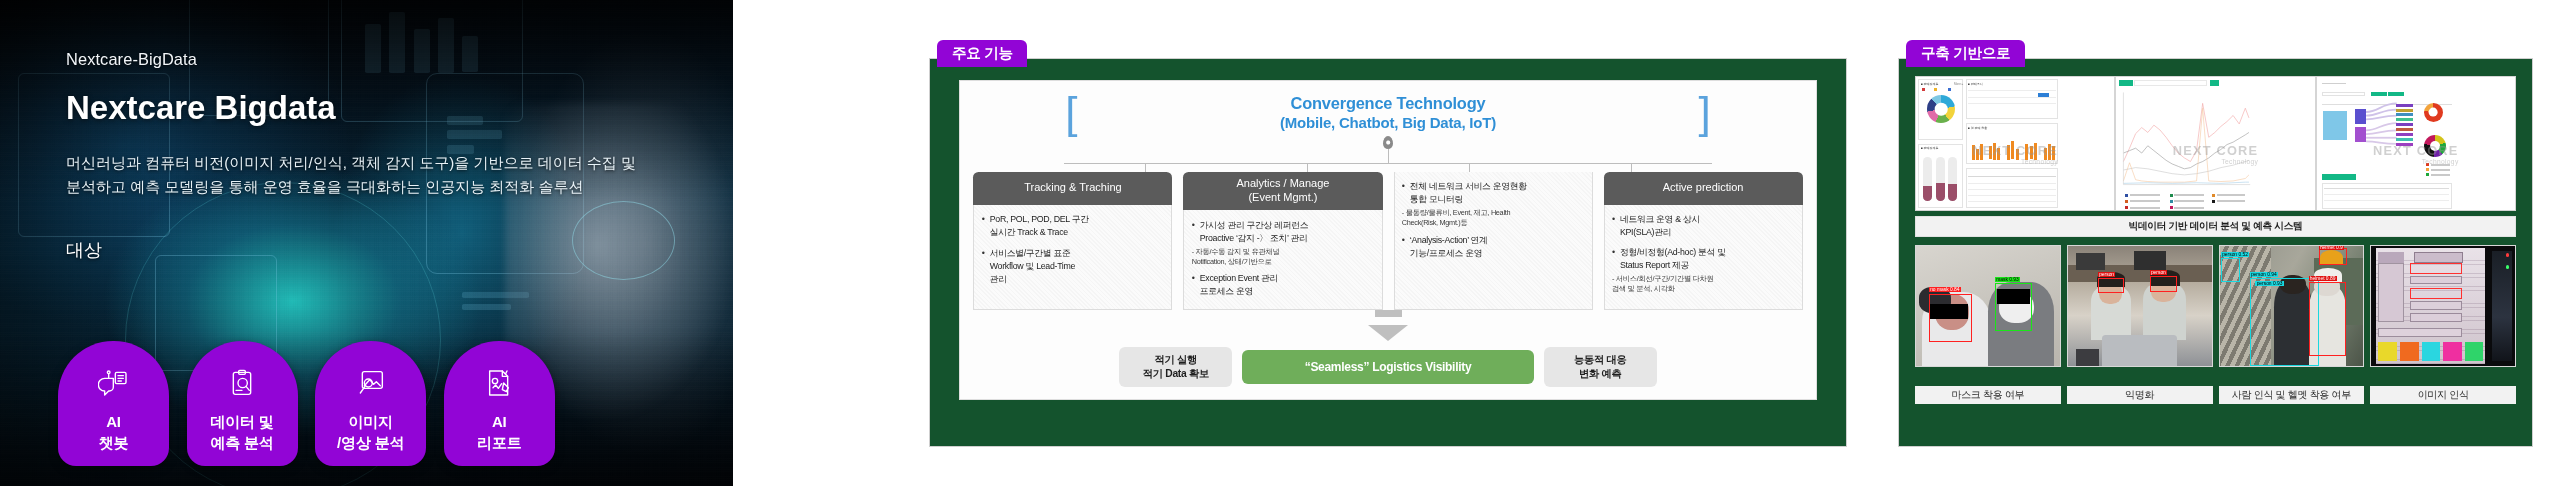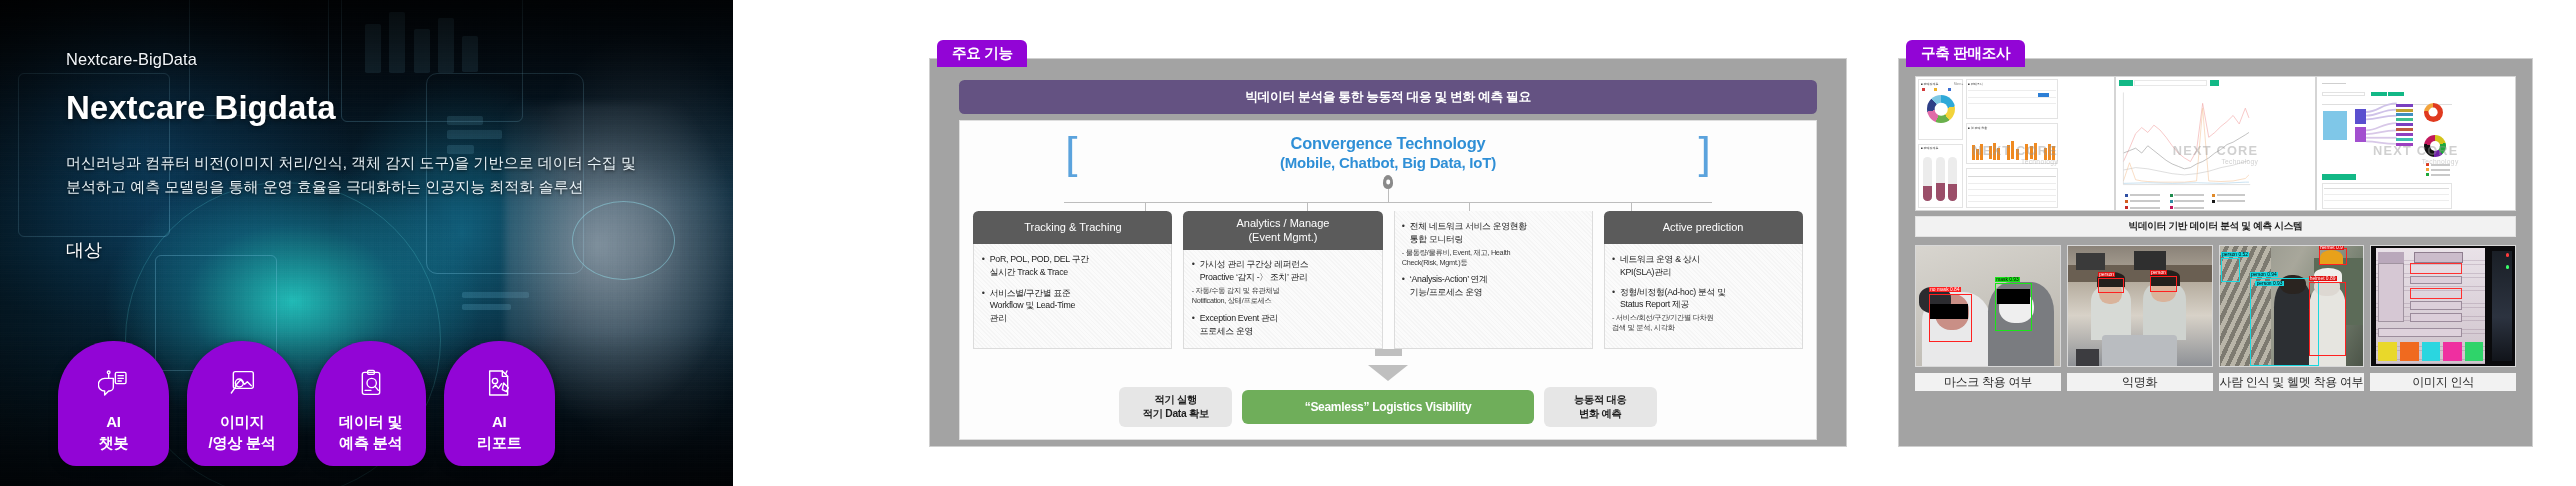--- a/index.html
+++ b/index.html
@@ -114,21 +114,21 @@
   .badge-label {
     font-size: 15px; font-weight: bold; line-height: 1.42;
     text-align: center; white-space: pre-line; letter-spacing: -0.2px;
   }
 
   
   .boards { position: relative; flex: 1; display: flex; }
 
   .board {
     position: absolute;
-    background: #a3a3a3;
+    background: #14532d;
     border: 0.6px solid #cfcfcf;
   }
   .board-tab {
     position: absolute; left: 7.3px; top: -19px;
     height: 27px; padding: 0 14.6px;
     background: #9205d6;
     border-radius: 6px 6px 0 0;
     display: flex; align-items: center; justify-content: center;
     color: #fff; font-size: 14.6px; font-weight: bold; letter-spacing: -0.3px;
   }
@@ -258,23 +258,23 @@
   .ref-caption {
     margin-top: 4.9px; height: 20.7px;
     background: #f2f2f2; border: 0.6px solid #e2e2e2;
     display: flex; align-items: center; justify-content: center;
     font-size: 9.7px; color: #1e1e1e; font-weight: bold; letter-spacing: -0.3px;
   }
   .ref-row-photos { display: flex; gap: 6px; margin-top: 8.5px; }
   .photo-cell { flex: 1; }
   .photo { height: 122px; border: 0.6px solid #d8d8d8; position: relative; overflow: hidden; }
   .photo-cap {
-    margin-top: 6px; height: 18px; background: #f2f2f2;
+    margin-top: 19px; height: 18px; background: #f2f2f2;
     display: flex; align-items: center; justify-content: center;
-    font-size: 12px; color: #2a2a2a; letter-spacing: -0.3px;
+    font-size: 10px; color: #2a2a2a; letter-spacing: -0.3px;
   }
   .bbox { position: absolute; border: 1.2px solid; }
   .blabel {
     position: absolute; font-size: 4.9px; color: #fff; padding: 0 1.2px;
     font-family: "Liberation Sans", sans-serif; white-space: nowrap;
   }
   .censor { position: absolute; background: #000; }
 
   
   .mini-panel { position: absolute; border: 0.6px solid #e3e3e3; background: #fff; }
@@ -348,42 +348,42 @@
             <circle cx="16" cy="8" r="2"></circle>
           </svg>
         </span>
         <span class="badge-label">AI
 챗봇</span>
       </div>
 
       <div class="badge">
         <span class="badge-icon">
           <svg viewBox="0 0 48 48" fill="none" stroke="#fff" stroke-width="2.1" stroke-linecap="round" stroke-linejoin="round">
-            <rect x="11" y="7" width="30" height="25" rx="3"></rect>
-            <path d="M14 28l8-9 6 7 4-4 6 6"></path>
-            <circle cx="20" cy="24" r="6"></circle>
-            <line x1="15" y1="29" x2="8" y2="39"></line>
-          </svg>
-        </span>
-        <span class="badge-label">이미지
-/영상 분석</span>
-      </div>
-
-      <div class="badge">
-        <span class="badge-icon">
-          <svg viewBox="0 0 48 48" fill="none" stroke="#fff" stroke-width="2.1" stroke-linecap="round" stroke-linejoin="round">
             <rect x="11" y="8" width="26" height="33" rx="3"></rect>
             <rect x="19" y="5" width="10" height="6" rx="1.6"></rect>
             <circle cx="25" cy="24" r="7"></circle>
             <line x1="30" y1="29" x2="35" y2="35"></line>
             <line x1="15" y1="35" x2="24" y2="35"></line>
           </svg>
         </span>
         <span class="badge-label">데이터 및
 예측 분석</span>
+      </div>
+
+      <div class="badge">
+        <span class="badge-icon">
+          <svg viewBox="0 0 48 48" fill="none" stroke="#fff" stroke-width="2.1" stroke-linecap="round" stroke-linejoin="round">
+            <rect x="11" y="7" width="30" height="25" rx="3"></rect>
+            <path d="M14 28l8-9 6 7 4-4 6 6"></path>
+            <circle cx="20" cy="24" r="6"></circle>
+            <line x1="15" y1="29" x2="8" y2="39"></line>
+          </svg>
+        </span>
+        <span class="badge-label">이미지
+/영상 분석</span>
       </div>
 
       <div class="badge">
         <span class="badge-icon">
           <svg viewBox="0 0 48 48" fill="none" stroke="#fff" stroke-width="2.1" stroke-linecap="round" stroke-linejoin="round">
             <path d="M10 6h19l8 8v28H10z"></path>
             <path d="M29 6v8h8"></path>
             <circle cx="18" cy="21" r="4"></circle>
             <path d="M15 31l4-4 4 5 5-7"></path>
             <path d="M31 24l7 7-3 6-6-3z"></path>
@@ -399,23 +399,20 @@
 
   <section class="boards">
 
     <div class="board" id="board-features">
       <div class="board-tab">
         <span>주요 기능</span>
       </div>
 
       <div class="diagram">
 
-        <div class="dg-headline">
-          <span>빅데이터 분석을 통한 능동적 대응 및 변화 예측 필요</span>
-        </div>
 
         <div class="dg-body">
 
           <div class="conv-row">
             <span class="bracket left">[</span>
             <span class="bracket right">]</span>
             <div class="conv-title">Convergence Technology</div>
             <div class="conv-sub">(Mobile, Chatbot, Big Data, IoT)</div>
           </div>
 
@@ -452,21 +449,21 @@
             <div class="col">
               <div class="col-head" style="white-space:pre-line;">Analytics / Manage
 (Event Mgmt.)</div>
               <div class="col-body">
                 <div class="bullet">
                   <span class="dot">•</span>
                   <span class="txt">가시성 관리 구간상 레퍼런스
 Proactive ‘감지 -〉 조치’ 관리</span>
                 </div>
                 <div class="subnote">- 자동/수동 감지 및 유관채널
-Notification, 상태/프로세스</div>
+Notification, 상태/기반으로</div>
                 <div class="bullet">
                   <span class="dot">•</span>
                   <span class="txt">Exception Event 관리
 프로세스 운영</span>
                 </div>
               </div>
             </div>
 
             <div class="col">
               <div class="col-body">
@@ -516,21 +513,21 @@
             <div class="foot-pill grey">능동적 대응
 변화 예측</div>
           </div>
 
         </div>
       </div>
     </div>
 
     <div class="board" id="board-reference">
       <div class="board-tab">
-        <span>구축 판매조사</span>
+        <span>구축 기반으로</span>
       </div>
 
       <div class="ref-inner">
 
         <div class="ref-row-top">
 
           <div class="shot">
             <div class="mini-panel" style="left:2.4px;top:2.4px;width:45px;height:61px;"></div>
             <div class="mini-title" style="left:4.9px;top:4.9px;">■ 판매집계율</div>
             <div class="mini-title" style="left:38px;top:4.9px;color:#888;">More ▸</div>

